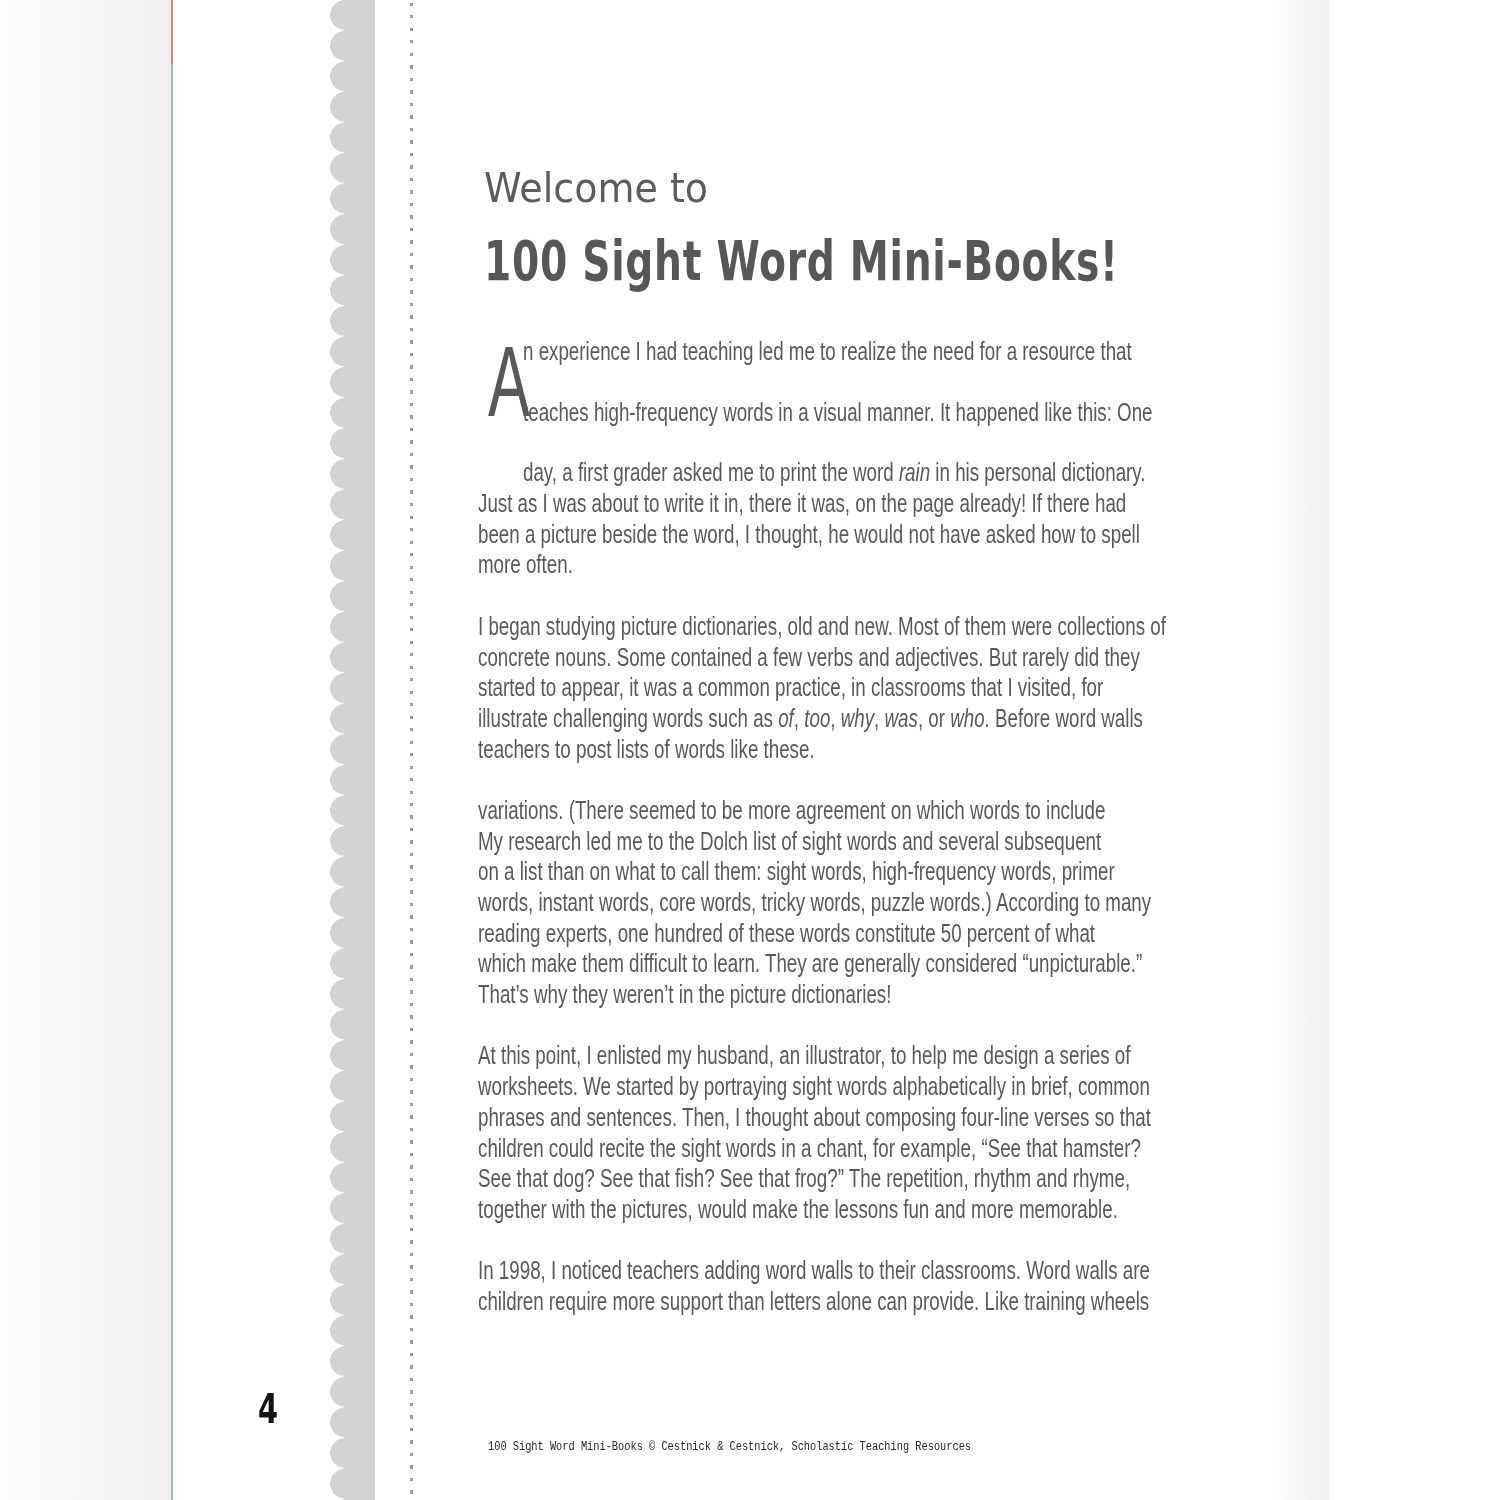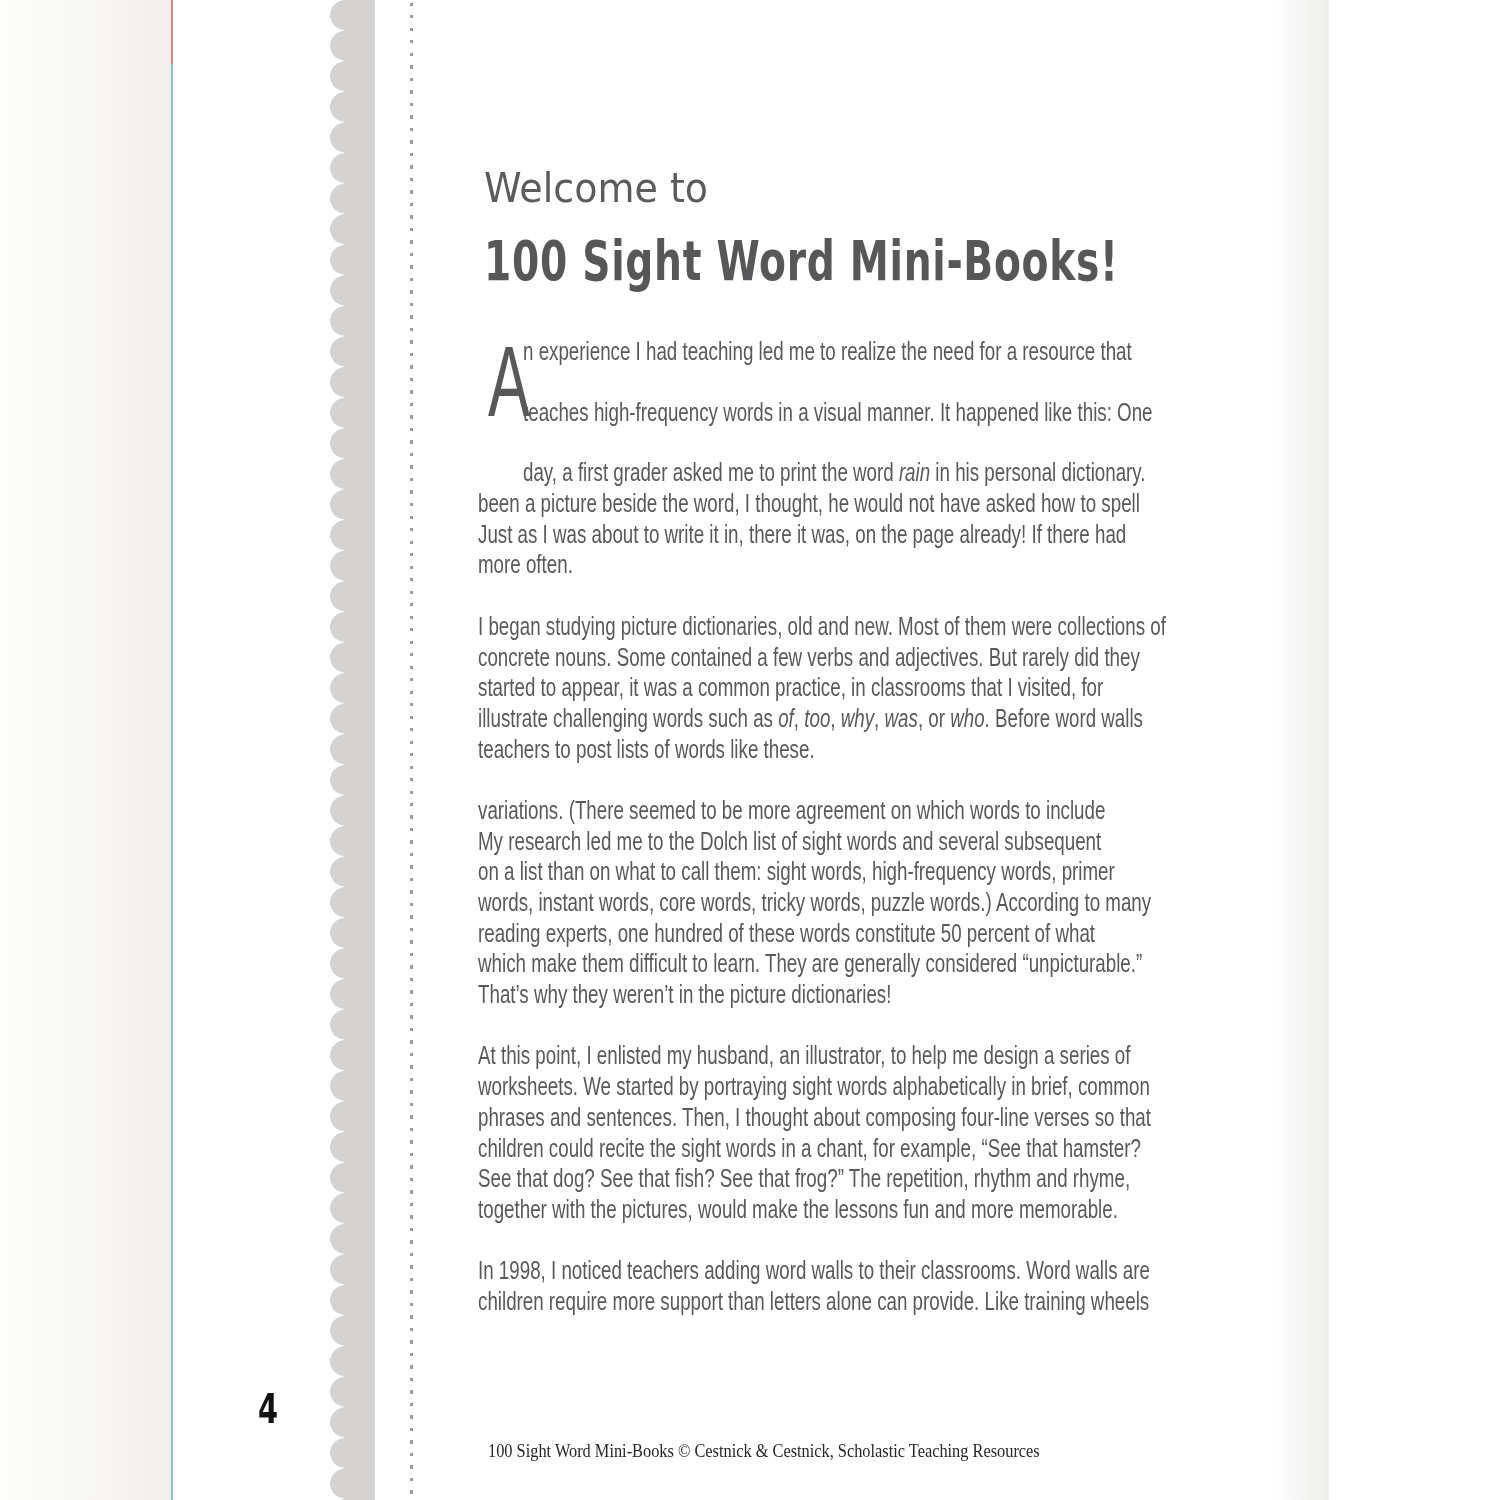--- a/index.html
+++ b/index.html
@@ -55,22 +55,22 @@
   }
   
   .sx   { display:inline-block; transform:scaleX(0.75); transform-origin:0 50%; }
   .sx95 { display:inline-block; transform:scaleX(0.95); transform-origin:0 50%; }
   .sx70 { display:inline-block; transform:scaleX(0.70); transform-origin:0 50%; }
   .sx86 { display:inline-block; transform:scaleX(0.86); transform-origin:0 50%; }
   .sx72 { display:inline-block; transform:scaleX(0.72); transform-origin:0 50%; }
   em { font-style:italic; }
   
   .footer {
-    position:absolute; left:488px; top:1440px; font-family:Liberation Serif, serif;
-    font-size:19px; color:#262626; white-space:nowrap;
+    position:absolute; left:488px; top:1440px; font-family:Liberation Mono, monospace;
+    font-size:12px; color:#262626; white-space:nowrap;
   }
   .pagenum {
     position:absolute; left:258px; top:1386px; font-family:"DejaVu Sans", sans-serif;
     font-size:40px; font-weight:bold; color:#131313; white-space:nowrap;
   }
 </style>
 </head>
 <body>
 
 <div id="canvas">
@@ -93,22 +93,22 @@
   <div class="title2">
     <span class="sx70">100 Sight Word Mini-Books!</span>
   </div>
 
   <div class="body-copy">
       <div class="paragraph">
         <span class="dropcap">A</span>
         <div class="bodyline indent"><span class="sx">n experience I had teaching led me to realize the need for a resource that</span></div>
         <div class="bodyline indent"><span class="sx">teaches high-frequency words in a visual manner. It happened like this: One</span></div>
         <div class="bodyline indent"><span class="sx">day, a first grader asked me to print the word <em>rain</em> in his personal dictionary.</span></div>
+        <div class="bodyline"><span class="sx">Just as I was about to write it in, there it was, on the page already! If there had</span></div>
         <div class="bodyline"><span class="sx">been a picture beside the word, I thought, he would not have asked how to spell</span></div>
-        <div class="bodyline"><span class="sx">Just as I was about to write it in, there it was, on the page already! If there had</span></div>
         <div class="bodyline"><span class="sx">more often.</span></div>
       </div>
       <div class="paragraph">
         <div class="bodyline"><span class="sx">I began studying picture dictionaries, old and new. Most of them were collections of</span></div>
         <div class="bodyline"><span class="sx">concrete nouns. Some contained a few verbs and adjectives. But rarely did they</span></div>
         <div class="bodyline"><span class="sx">started to appear, it was a common practice, in classrooms that I visited, for</span></div>
         <div class="bodyline"><span class="sx">illustrate challenging words such as <em>of</em>, <em>too</em>, <em>why</em>, <em>was</em>, or <em>who</em>. Before word walls</span></div>
         <div class="bodyline"><span class="sx">teachers to post lists of words like these.</span></div>
       </div>
       <div class="paragraph">

